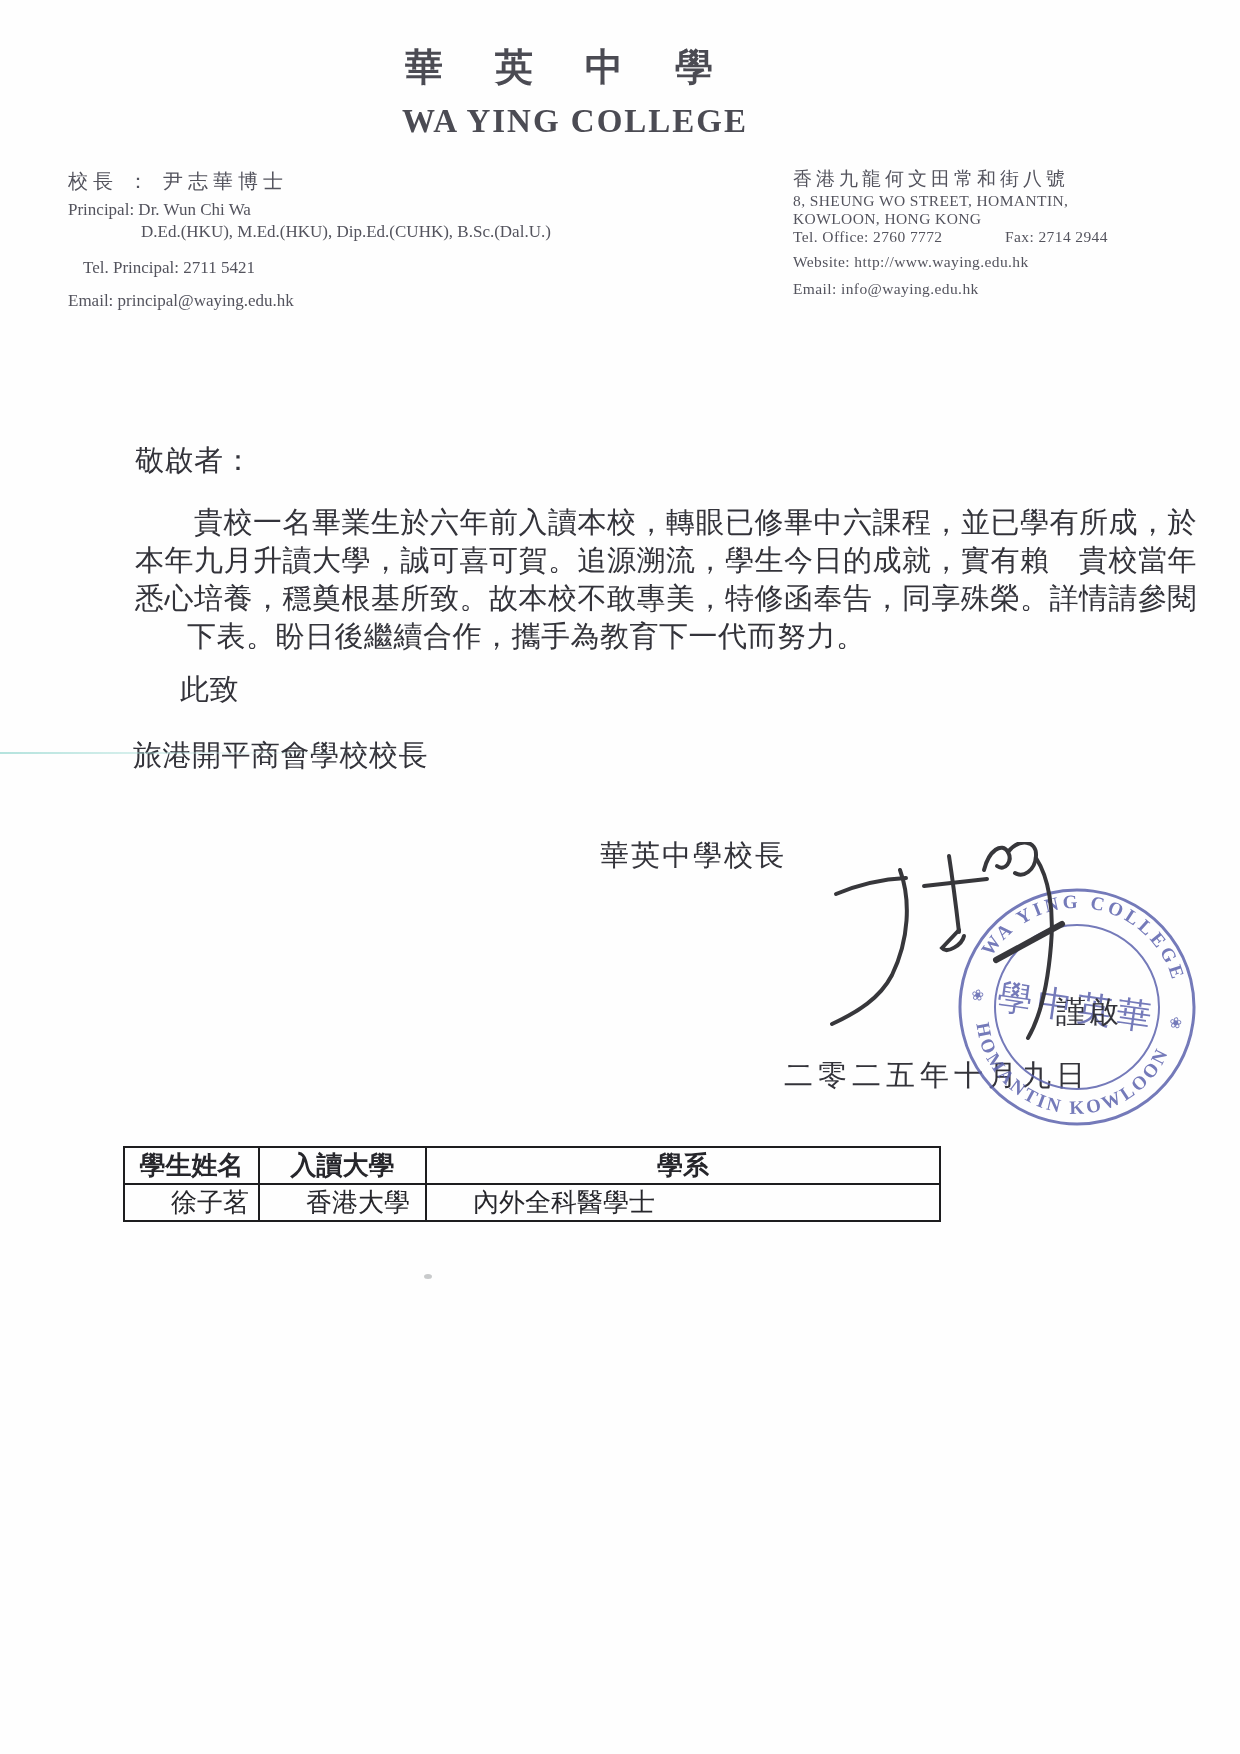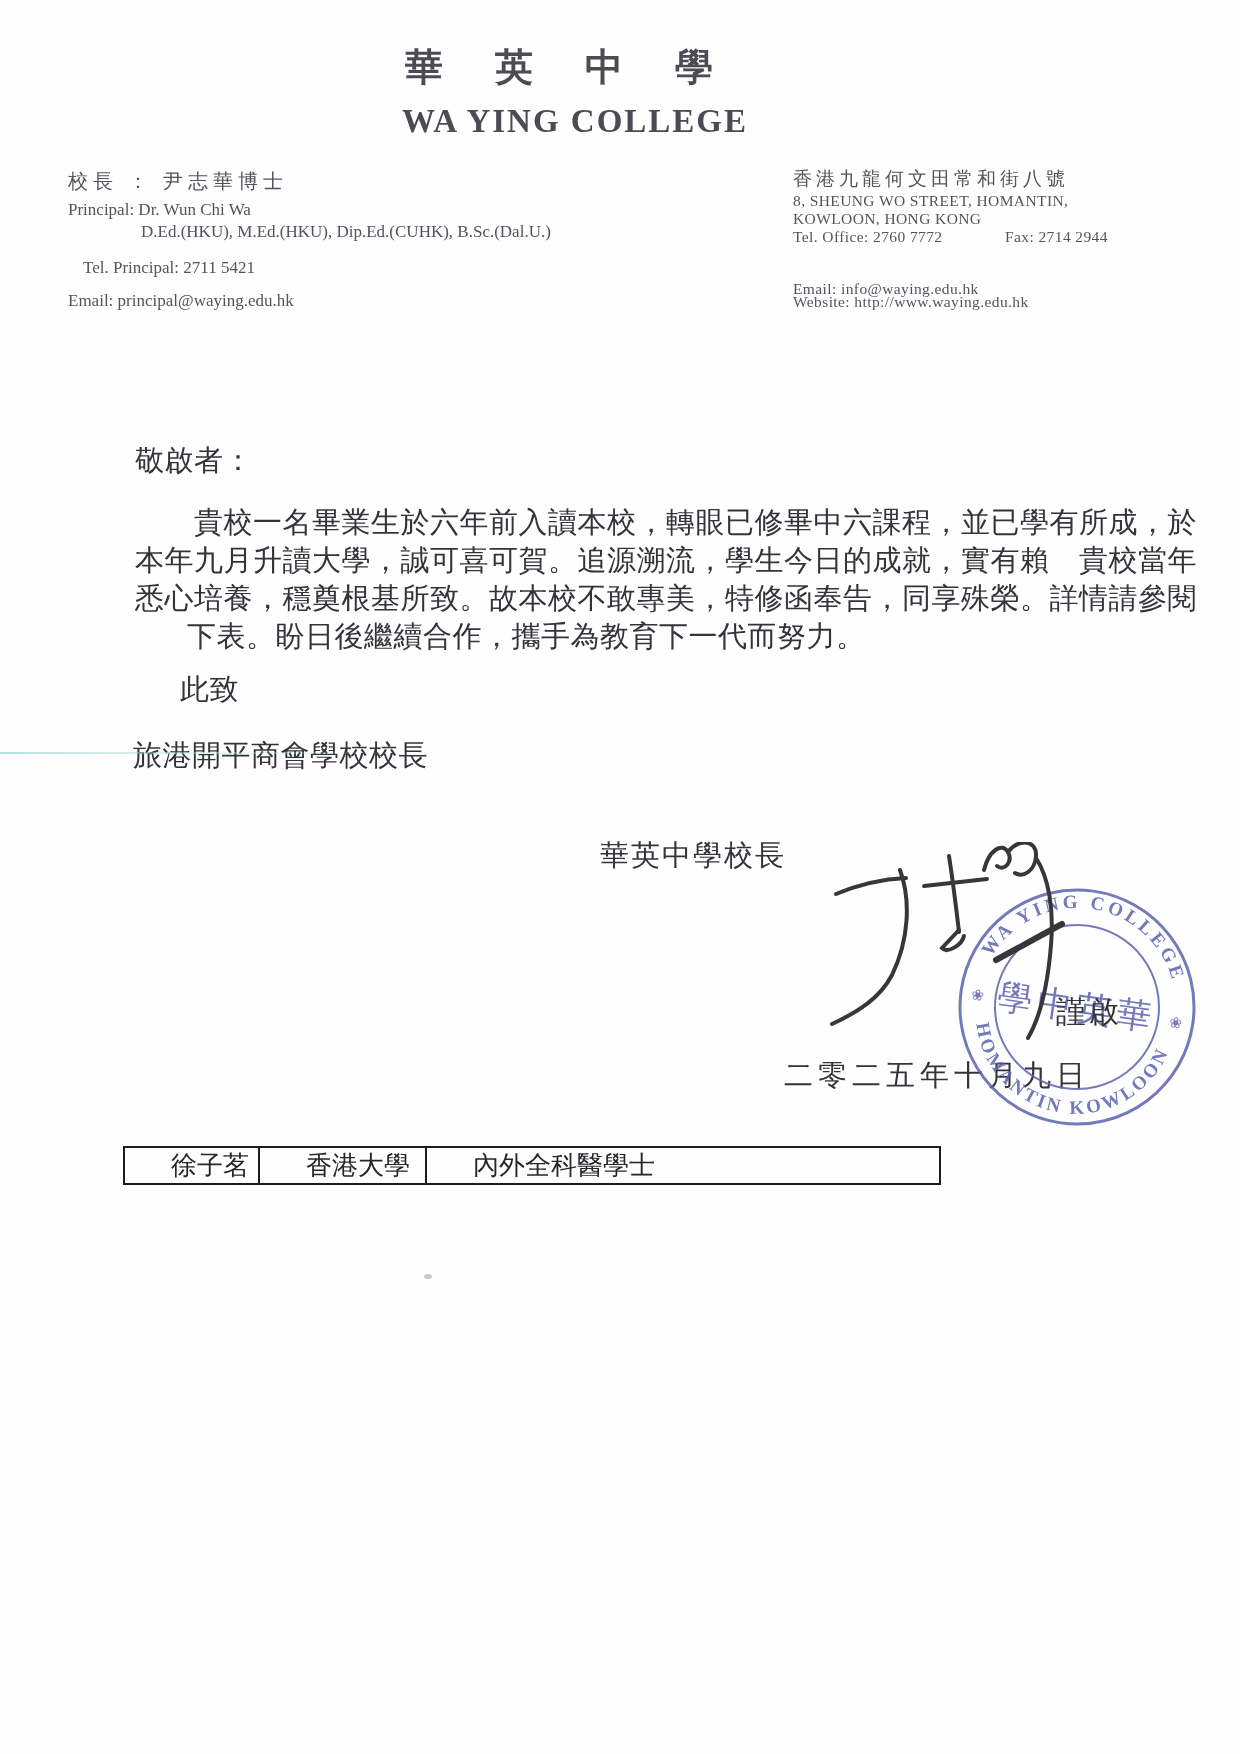--- a/index.html
+++ b/index.html
@@ -50,21 +50,21 @@
     <div class="abs en-head" style="left:68px;top:258px;margin-left:15px;">Tel. Principal: 2711 5421</div>
     <div class="abs en-head" style="left:68px;top:291px;">Email: principal@waying.edu.hk</div>
   </div>
 
   <div>
     <div class="abs zh-head" style="left:793px;top:166px;font-size:19px;letter-spacing:4px;">香港九龍何文田常和街八號</div>
     <div class="abs en-head-sm" style="left:793px;top:192px;">8, SHEUNG WO STREET, HOMANTIN,</div>
     <div class="abs en-head-sm" style="left:793px;top:210px;">KOWLOON, HONG KONG</div>
     <div class="abs en-head-sm" style="left:793px;top:228px;">Tel. Office: 2760 7772</div>
     <div class="abs en-head-sm" style="left:1005px;top:228px;">Fax: 2714 2944</div>
-    <div class="abs en-head-sm" style="left:793px;top:253px;margin-top:40px;">Website: http://www.waying.edu.hk</div>
+    <div class="abs en-head-sm" style="left:793px;top:253px;">Website: http://www.waying.edu.hk</div>
     <div class="abs en-head-sm" style="left:793px;top:280px;">Email: info@waying.edu.hk</div>
   </div>
 
   <div>
     <div class="abs body-txt" style="left:135px;top:441px;">敬啟者：</div>
     <div class="abs body-txt" style="left:135px;top:503px;">　　貴校一名畢業生於六年前入讀本校，轉眼已修畢中六課程，並已學有所成，於</div>
     <div class="abs body-txt" style="left:135px;top:541px;">本年九月升讀大學，誠可喜可賀。追源溯流，學生今日的成就，實有賴　貴校當年</div>
     <div class="abs body-txt" style="left:135px;top:579px;">悉心培養，穩奠根基所致。故本校不敢專美，特修函奉告，同享殊榮。詳情請參閱</div>
     <div class="abs body-txt" style="left:143px;top:617px;margin-left:44px;">下表。盼日後繼續合作，攜手為教育下一代而努力。</div>
     <div class="abs body-txt" style="left:180px;top:670px;">此致</div>
@@ -106,20 +106,25 @@
     </g>
   </svg>
 
   <table class="results abs" style="left:123px;top:1146px;width:818px;">
     <colgroup>
         <col style="width:135px">
         <col style="width:167px">
         <col>
       </colgroup>
     <tbody>
+        <tr>
+      <th>學生姓名</th>
+      <th>入讀大學</th>
+      <th>學系</th>
+    </tr>
     <tr>
       <td>徐子茗</td>
       <td>香港大學</td>
       <td>內外全科醫學士</td>
     </tr>
   </tbody>
     </table>
 
   <div class="artifact-line"></div>
   <div class="speck"></div>

